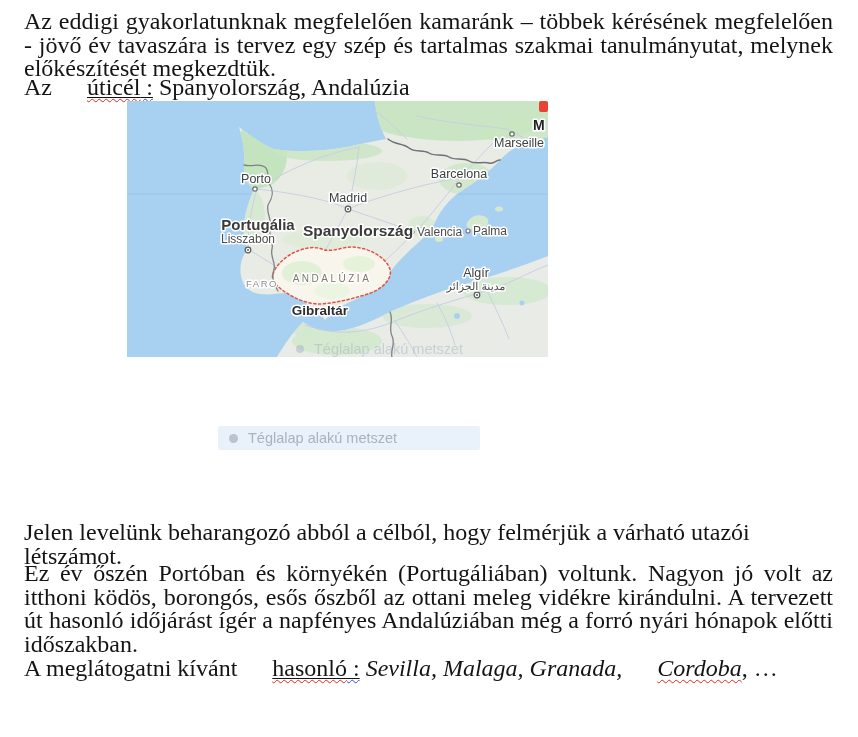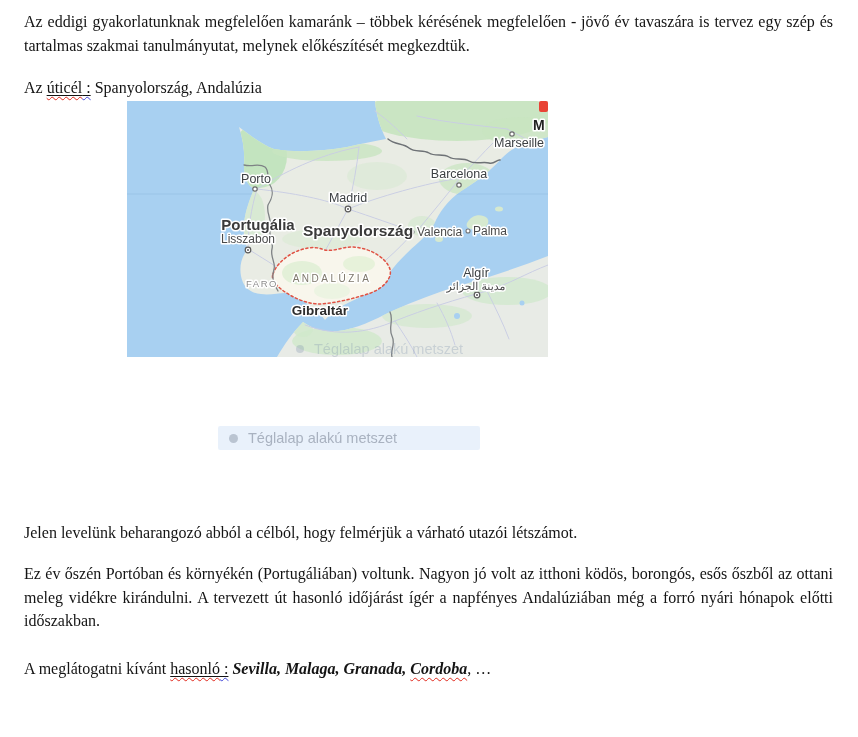--- a/index.html
+++ b/index.html
@@ -1,27 +1,27 @@
 <!DOCTYPE html>
 <html><head>
 <meta charset="utf-8">
 <style>
   html,body { margin:0; padding:0; background:#ffffff; }
   .page { position:relative; width:858px; height:737px; background:#ffffff; overflow:hidden; }
 
   .para { position:absolute; left:24px; right:25px; margin:0;
-          font-family:"Liberation Serif", serif; font-size:16px; line-height:23.5px;
+          font-family:"Liberation Serif", serif; font-size:24px; line-height:23.5px;
           color:#141414; }
   .justify { text-align:justify; }
   .prewrap { white-space:pre-wrap; }
   .b { font-weight:normal; }
-  .bi { font-weight:bold; font-style:italic; }
+  .bi { font-weight:normal; font-style:italic; }
 
   .solid-u { text-decoration-line:underline; text-decoration-thickness:1px; text-underline-offset:2px; }
-  .wavy-red  { text-decoration-line:underline; text-decoration-style:wavy; text-decoration-color:#e02a1e; text-decoration-thickness:1px; text-underline-offset:3px; }
+  .wavy-red  { text-decoration-line:underline; text-decoration-style:wavy; text-decoration-color:#e02a1e; text-decoration-thickness:1px; text-underline-offset:3px;margin-left:29px; }
   .wavy-blue { text-decoration-line:underline; text-decoration-style:wavy; text-decoration-color:#4247d8; text-decoration-thickness:1px; text-underline-offset:3px; }
 
   .cursor { display:inline-block; width:1.4px; height:18px; background:#1a1a1a;
             vertical-align:-3px; margin-left:2px; }
 
   .map { position:absolute; left:127px; top:101px; width:421px; height:256px; overflow:hidden; }
   .map svg { display:block; }
 
   .lbl { font-family:"Liberation Sans", sans-serif; paint-order:stroke; stroke:#ffffff;
          stroke-width:3px; stroke-linejoin:round; }

